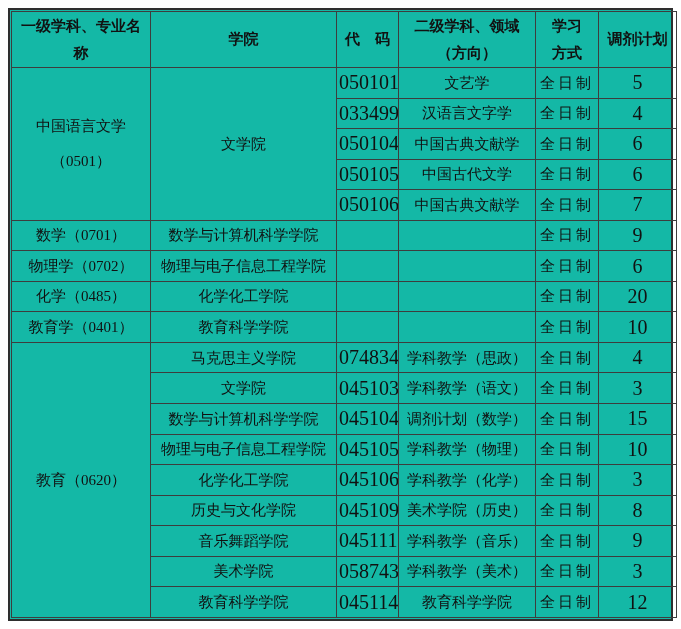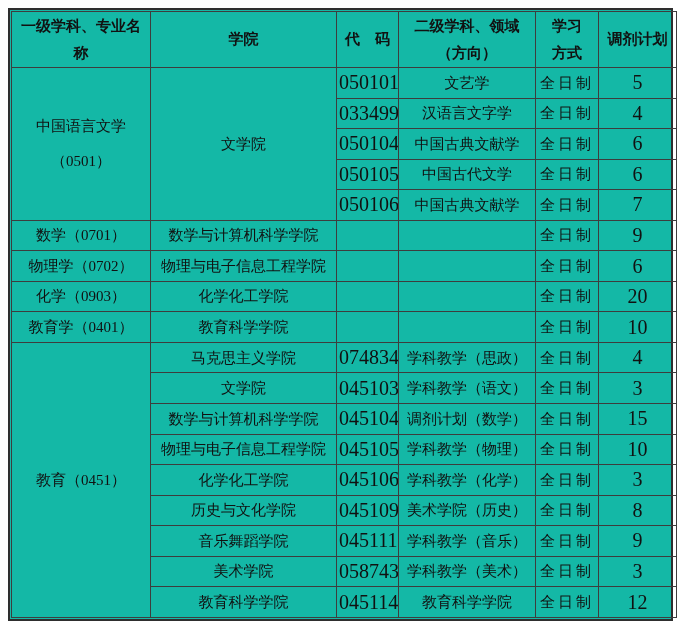--- a/index.html
+++ b/index.html
@@ -116,38 +116,38 @@
       </tr>
       <tr>
         <td>物理学（0702）</td>
         <td>物理与电子信息工程学院</td>
         <td class="code"></td>
         <td></td>
         <td class="mode">全日制</td>
         <td class="num">6</td>
       </tr>
       <tr>
-        <td>化学（0903）</td>
+        <td>化学（0485）</td>
         <td>化学化工学院</td>
         <td class="code"></td>
         <td></td>
         <td class="mode">全日制</td>
         <td class="num">20</td>
       </tr>
       <tr>
         <td>教育学（0401）</td>
         <td>教育科学学院</td>
         <td class="code"></td>
         <td></td>
         <td class="mode">全日制</td>
         <td class="num">10</td>
       </tr>
 
       <tr>
-        <td rowspan="9">教育（0451）</td>
+        <td rowspan="9">教育（0620）</td>
         <td>马克思主义学院</td>
         <td class="code">074834</td>
         <td>学科教学（思政）</td>
         <td class="mode">全日制</td>
         <td class="num">4</td>
       </tr>
       <tr>
         <td>文学院</td>
         <td class="code">045103</td>
         <td>学科教学（语文）</td>

